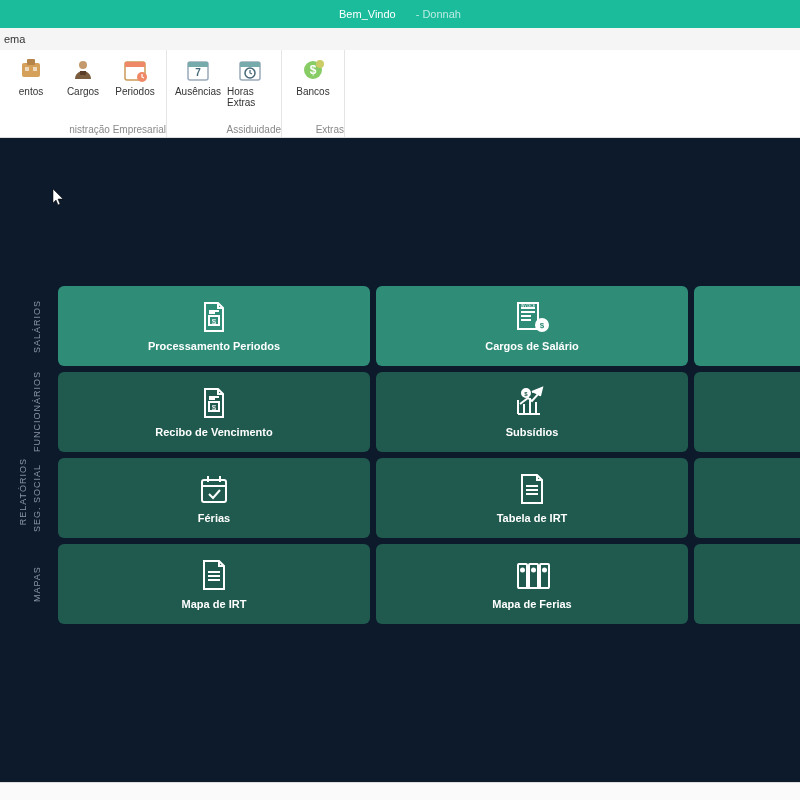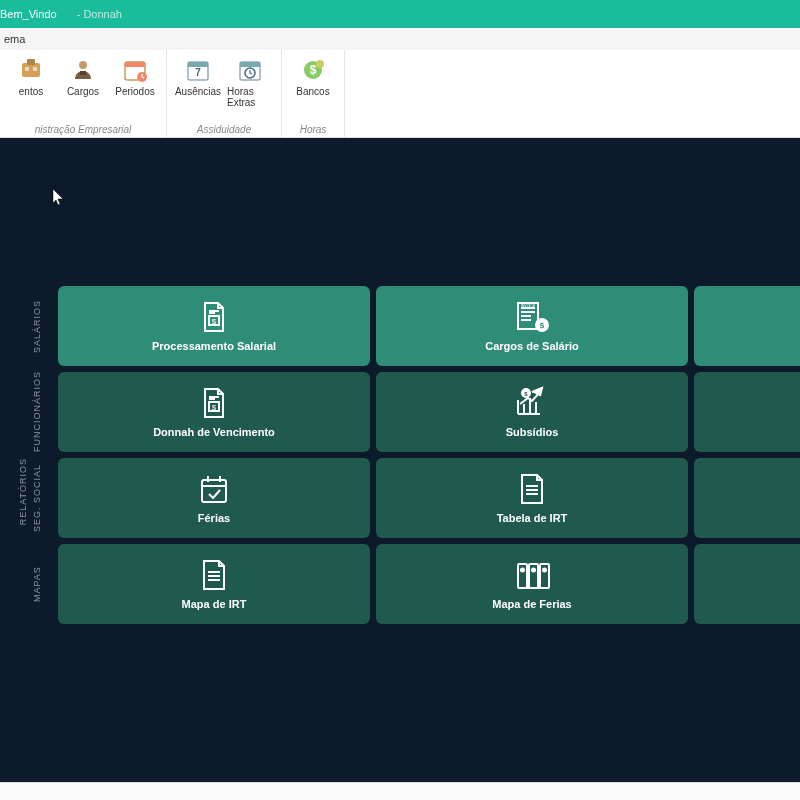--- a/index.html
+++ b/index.html
@@ -1,27 +1,27 @@
 <!DOCTYPE html>
 <html><head>
 <meta charset="utf-8">
 <style>
 * { margin: 0; padding: 0; box-sizing: border-box; }
 body { font-family: "Segoe UI", Tahoma, sans-serif; background: #000; width: 800px; height: 800px; overflow: hidden; position: relative; }
 .window { background: #fff; width: 800px; height: 800px; display: flex; flex-direction: column; }
-.titlebar { background: #1abc9c; height: 28px; display: flex; align-items: center; color: #fff; font-size: 11px; }
+.titlebar { background: #1abc9c; height: 28px; display: flex; align-items: center; justify-content: center; color: #fff; font-size: 11px; }
 .titlebar .doc { opacity: 0.7; margin-left: 20px; }
 .menubar { background: #f5f5f5; height: 22px; padding-left: 4px; font-size: 11px; color: #333; display: flex; align-items: center; }
 .ribbon { background: #fff; border-bottom: 1px solid #ddd; height: 88px; display: flex; position: relative; }
 .ribbon-group { display: flex; flex-direction: column; align-items: center; padding: 4px 6px 2px 6px; border-right: 1px solid #e5e5e5; position: relative; }
 .ribbon-items { display: flex; gap: 2px; }
 .ribbon-item { display: flex; flex-direction: column; align-items: center; width: 50px; padding: 2px; cursor: pointer; }
 .ribbon-icon { width: 28px; height: 28px; margin-bottom: 2px; display:flex; align-items:center; justify-content:center; }
 .ribbon-label { font-size: 10px; color: #333; line-height: 1.1; }
-.ribbon-group-label { font-size: 10px; color: #888; position: absolute; bottom: 2px; left: 0; right:0; text-align:center;font-style:italic; }
+.ribbon-group-label { font-size: 10px; color: #888; position: absolute; bottom: 2px; left: 0; right:0; text-align:right; }
 .content { flex: 1; background: #0c1a2b; position: relative; overflow: hidden; }
 .cursor { position: absolute; top: 50px; left: 52px; z-index: 100; }
 .grid { position: absolute; left: 58px; top: 148px; display: grid; grid-template-columns: 312px 312px 312px; gap: 6px; }
 .card { height: 80px; border-radius: 6px; display: flex; flex-direction: column; align-items: center; justify-content: center; cursor: pointer; color: #fff; }
 .card.highlight { background: #2e8c77; }
 .card.normal { background: #205a4e; }
 .card-icon { height: 34px; margin-bottom: 6px; display:flex; align-items:center; justify-content:center; }
 .card-label { font-size: 11px; font-weight: 600; }
 .side-labels { position: absolute; left: 32px; top: 148px; display: flex; flex-direction: column; }
 .side-label { color: #8a95a5; font-size: 9px; letter-spacing: 1px; writing-mode: vertical-rl; transform: rotate(180deg); text-align: center; }
@@ -117,21 +117,21 @@
           <div class="ribbon-icon">
             <svg width="26" height="26" viewBox="0 0 26 26">
                 <circle cx="13" cy="13" r="9" fill="#8c6"></circle>
                 <text x="13" y="17" font-size="12" text-anchor="middle" fill="#fff" font-weight="700">$</text>
                 <circle cx="20" cy="7" r="4" fill="#cc6"></circle>
               </svg>
           </div>
           <div class="ribbon-label">Bancos</div>
         </div>
       </div>
-      <div class="ribbon-group-label">Horas</div>
+      <div class="ribbon-group-label">Extras</div>
     </div>
   </div>
 
   <div class="content">
     <div class="cursor">
       <svg width="14" height="18" viewBox="0 0 14 18">
           <path d="M1 1l0 14 3-3 2 5 2-1-2-5 5 0z" fill="#fff" stroke="#000" stroke-width="0.5"></path>
         </svg>
     </div>
 
@@ -148,21 +148,21 @@
       <div class="card highlight">
         <div class="card-icon">
           <svg width="34" height="34" viewBox="0 0 34 34" fill="none" stroke="#fff" stroke-width="2">
               <path d="M8 3h13l5 5v23H8z"></path>
               <path d="M21 3v5h5"></path>
               <rect x="12" y="16" width="10" height="9"></rect>
               <text x="17" y="24" font-size="8" text-anchor="middle" fill="#fff" stroke="none">$</text>
               <path d="M12 11h10M12 13h6"></path>
             </svg>
         </div>
-        <div class="card-label">Processamento Salarial</div>
+        <div class="card-label">Processamento Periodos</div>
       </div>
       <div class="card highlight">
         <div class="card-icon">
           <svg width="40" height="34" viewBox="0 0 40 34" fill="none" stroke="#fff" stroke-width="2">
               <rect x="6" y="3" width="20" height="26"></rect>
               <path d="M9 8h14M9 12h14M9 16h10M9 20h10"></path>
               <text x="16" y="7" font-size="3.5" text-anchor="middle" fill="#fff" stroke="none">INVOICE</text>
               <circle cx="30" cy="25" r="6" fill="#fff"></circle>
               <text x="30" y="28" font-size="8" text-anchor="middle" fill="#2e8c77" stroke="none" font-weight="700">$</text>
             </svg>
@@ -174,21 +174,21 @@
       <div class="card normal">
         <div class="card-icon">
           <svg width="34" height="34" viewBox="0 0 34 34" fill="none" stroke="#fff" stroke-width="2">
               <path d="M8 3h13l5 5v23H8z"></path>
               <path d="M21 3v5h5"></path>
               <rect x="12" y="16" width="10" height="9"></rect>
               <text x="17" y="24" font-size="8" text-anchor="middle" fill="#fff" stroke="none">$</text>
               <path d="M12 11h10M12 13h6"></path>
             </svg>
         </div>
-        <div class="card-label">Donnah de Vencimento</div>
+        <div class="card-label">Recibo de Vencimento</div>
       </div>
       <div class="card normal">
         <div class="card-icon">
           <svg width="40" height="34" viewBox="0 0 40 34" fill="none" stroke="#fff" stroke-width="2">
               <path d="M6 28V14M12 28V18M18 28V12M24 28V16"></path>
               <path d="M6 28h22"></path>
               <path d="M20 6l10-4-2 8" fill="#fff"></path>
               <path d="M8 18l8-6 4 3 8-9"></path>
               <circle cx="14" cy="7" r="4" fill="#fff"></circle>
               <text x="14" y="10" font-size="6" text-anchor="middle" fill="#205a4e" stroke="none" font-weight="700">$</text>

